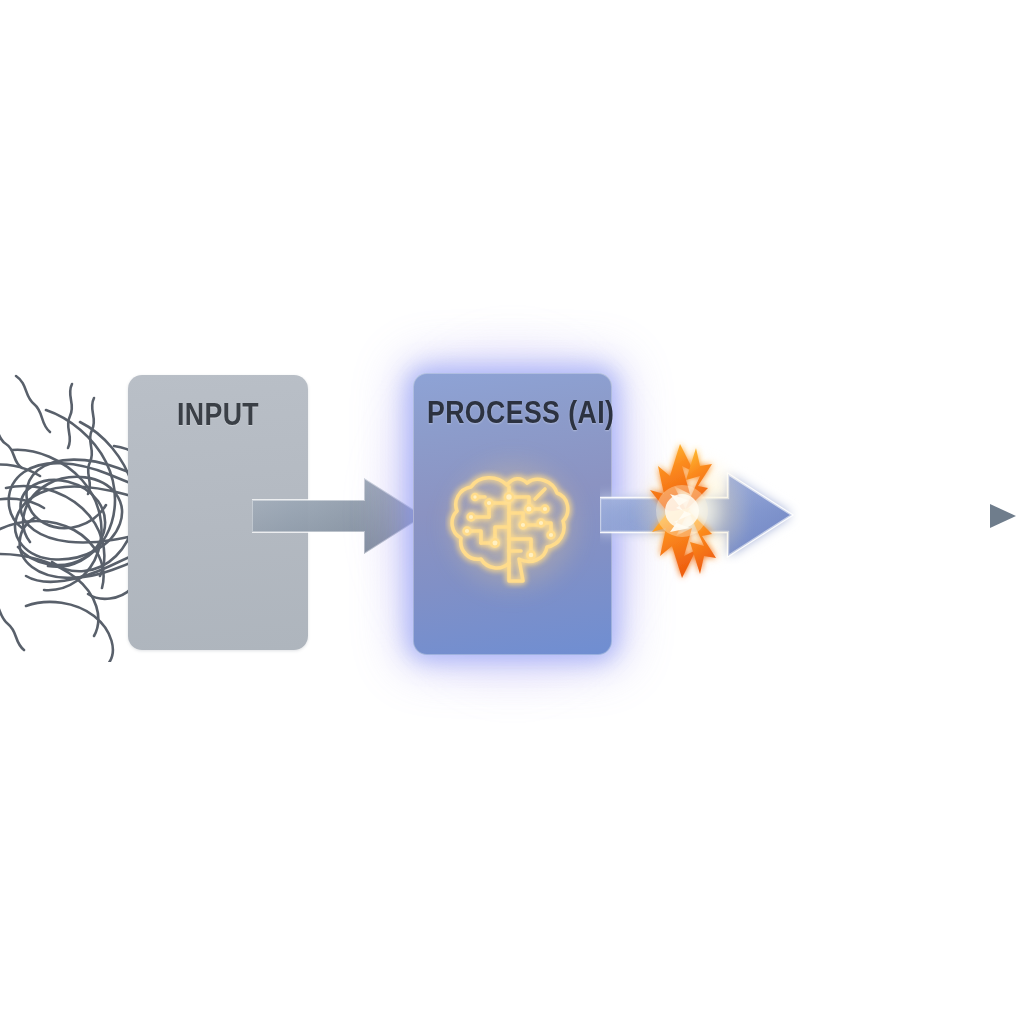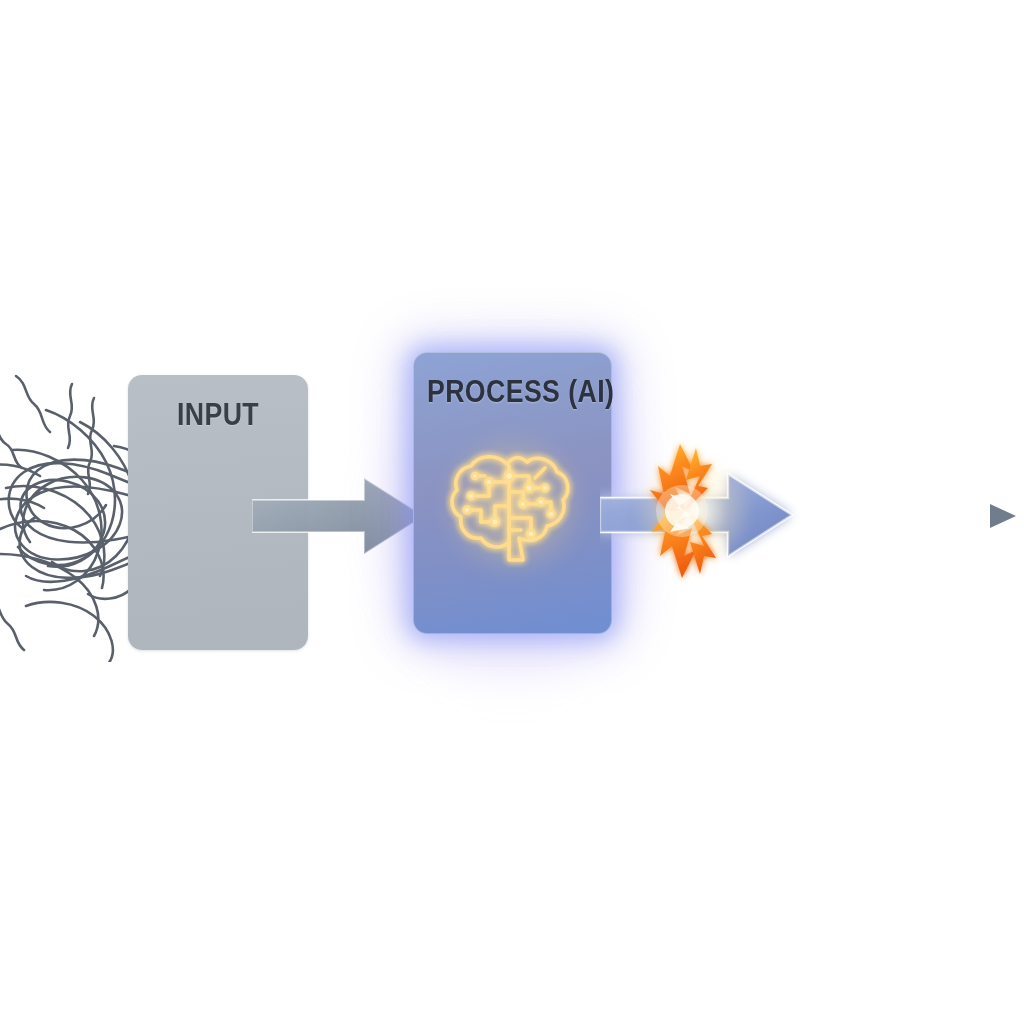--- a/index.html
+++ b/index.html
@@ -180,21 +180,21 @@
         <stop offset="45%" stop-color="#98a4b2"></stop>
         <stop offset="100%" stop-color="#7a8695"></stop>
       </linearGradient>
     </defs>
     <path d="M0,30 L112,30 L112,8 L172,46 L112,84 L112,62 L0,62 Z" fill="url(#gradGray)" stroke="#ffffff" stroke-width="2" stroke-opacity="0.75"></path>
     <path d="M0,30 L112,30 L112,8 L172,46 L112,84 L112,62 L0,62 Z" fill="url(#gradGrayV)" opacity="0.45"></path>
   </svg>
 
   <div id="process-glow" style="left:363px; top:323px; width:299px; height:382px;"></div>
 
-  <div class="node node-process" style="left:413px; top:352px; width:199px; height:282px;padding-left:36px;">
+  <div class="node node-process" style="left:413px; top:373px; width:199px; height:282px;padding-left:36px;">
     <div class="node-label" style="top:22px; font-size:31px;">PROCESS (AI)</div>
 
     <div class="brain-wrap" style="left:0; right:0; top:78px; height:150px;">
       <div class="brain-halo"></div>
       <svg class="brain-svg" width="136" height="126" viewBox="0 0 136 126">
         <defs>
           <filter id="brainGlow" x="-60%" y="-60%" width="220%" height="220%">
             <feGaussianBlur stdDeviation="3.2" result="b"></feGaussianBlur>
             <feMerge>
               <feMergeNode in="b"></feMergeNode>

